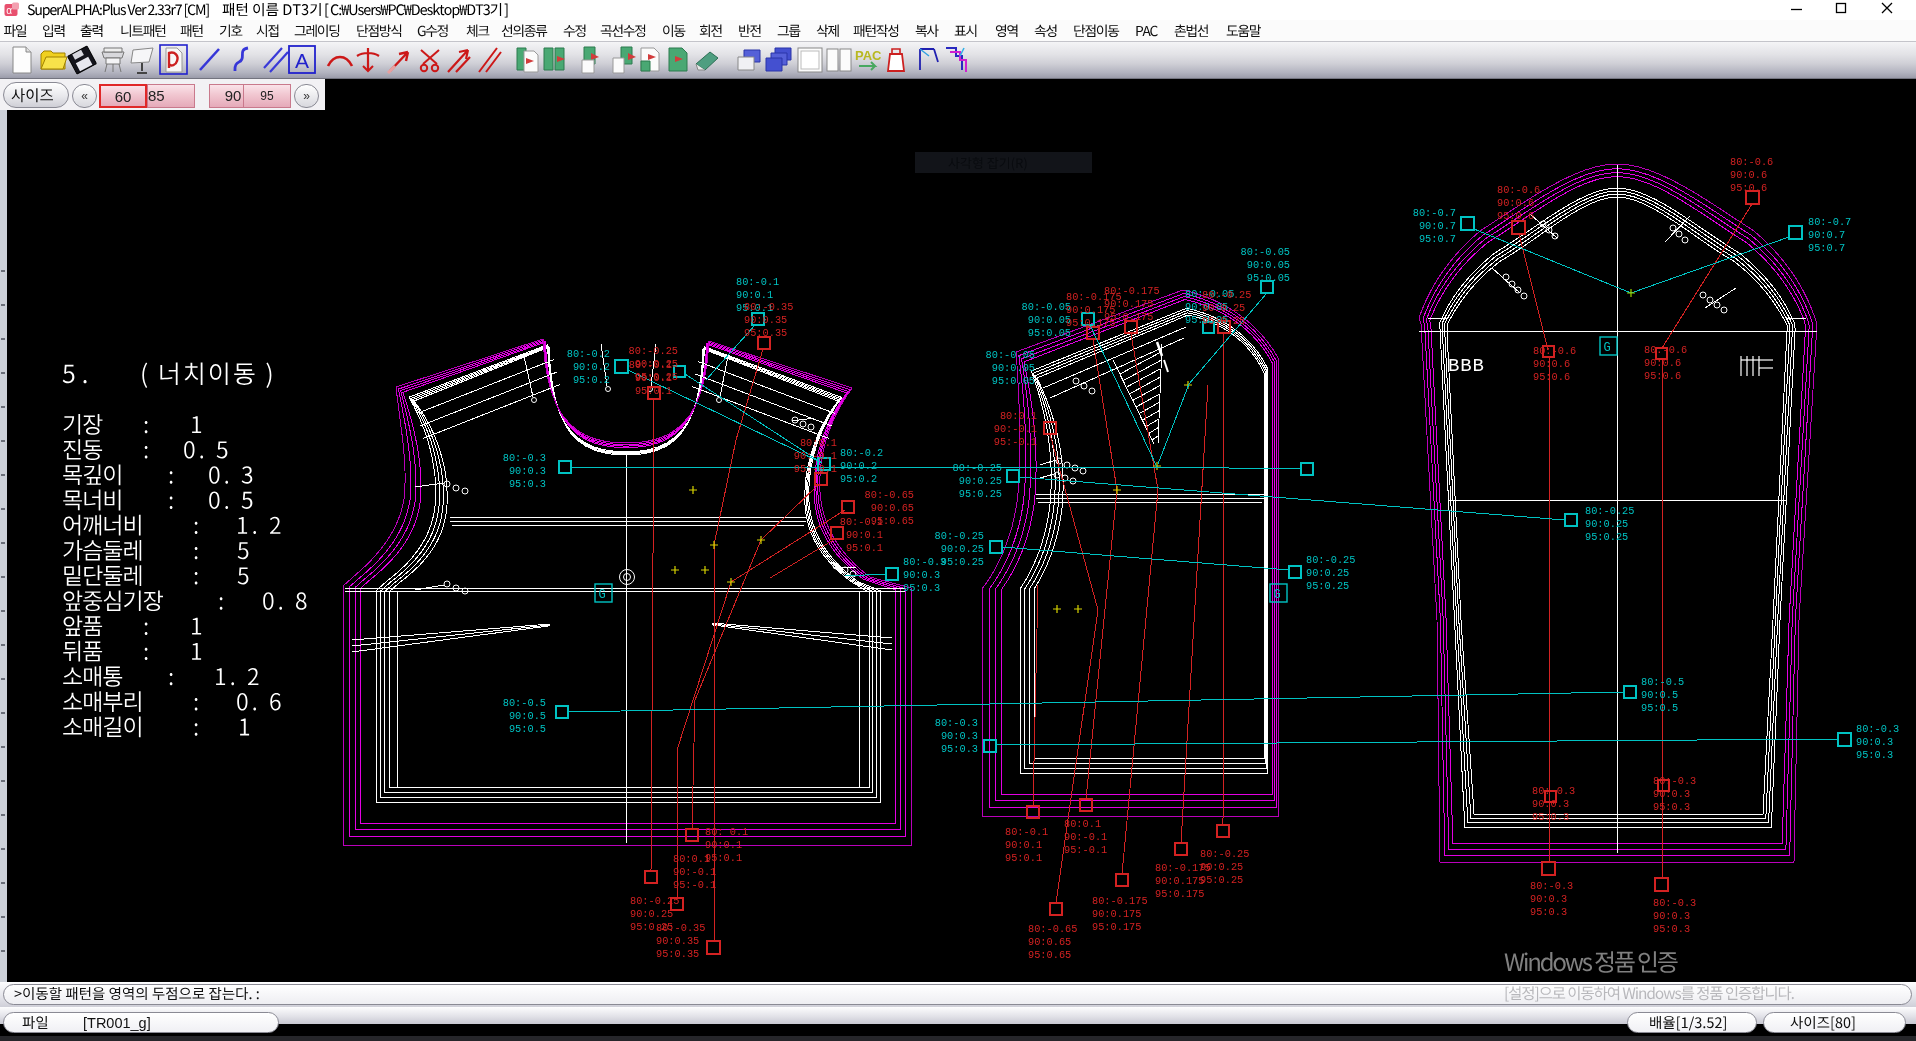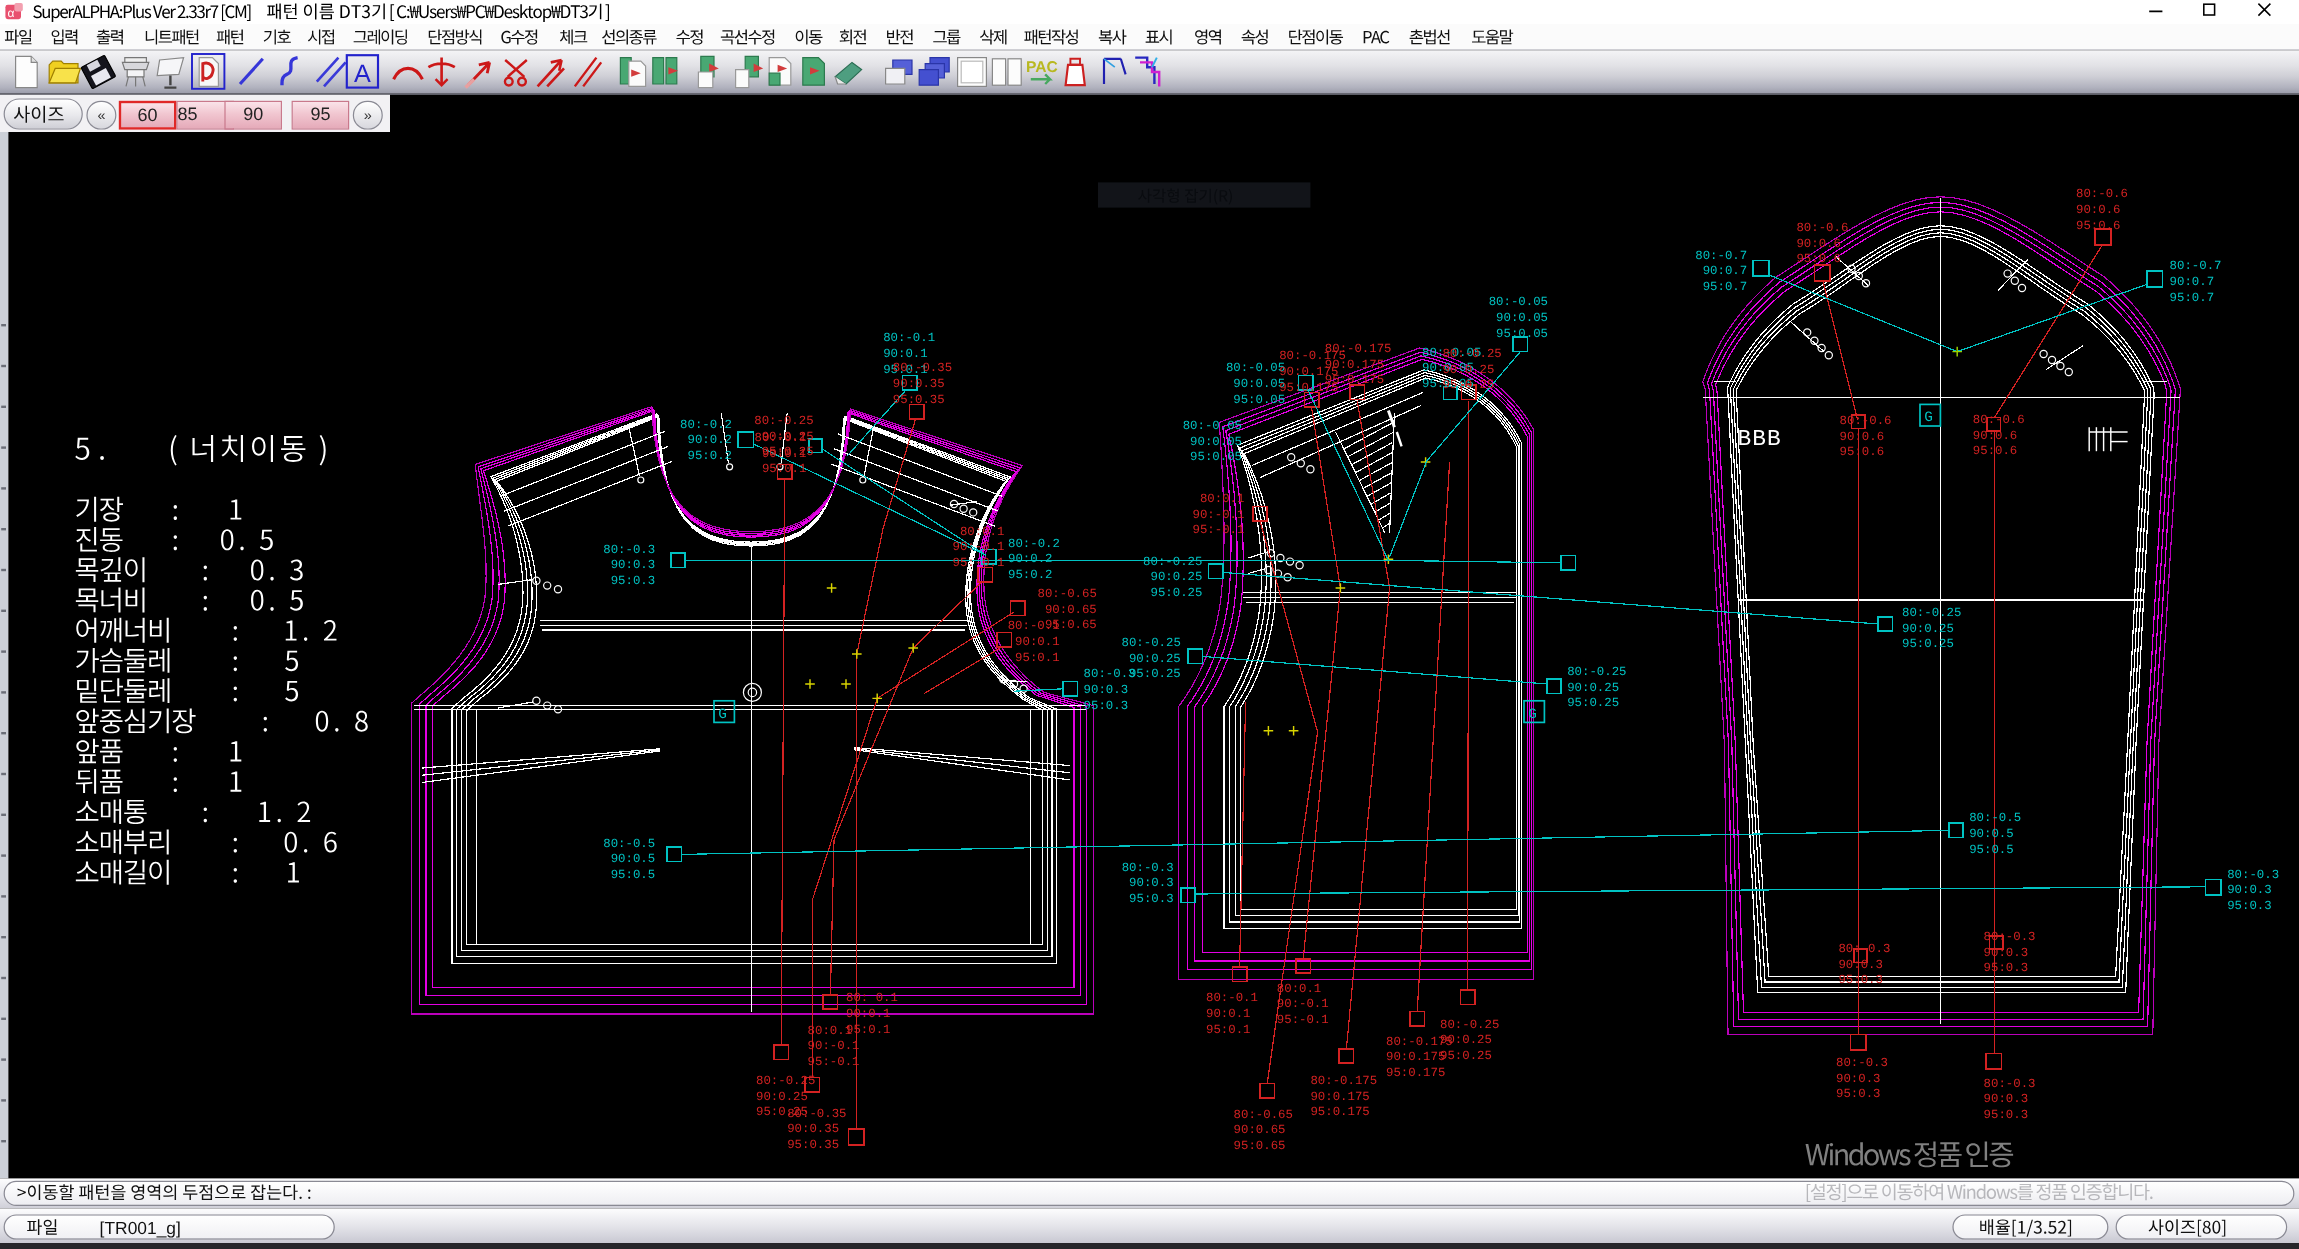--- a/index.html
+++ b/index.html
@@ -188,22 +188,22 @@
     </svg>
 </div>
 <div style="position:absolute;left:0;top:79px;width:325px;height:31px;background:#f2f1f4">
     <div style="position:absolute;left:3px;top:3px;width:66px;height:26px;background:linear-gradient(#ffffff,#e8e8ec 55%,#cfcfd6);border:1px solid #8a8a94;border-radius:13px;box-sizing:border-box"></div>
     <svg width="325" height="31" style="position:absolute;left:0;top:0" xmlns="http://www.w3.org/2000/svg">
       <path d="M15.2 10.4L15.2 12.9C15.2 15.5 13.6 18.2 11.6 19.2L12.4 20.2C13.9 19.4 15.2 17.6 15.9 15.6C16.5 17.5 17.7 19.1 19.2 19.9L20.0 18.9C18.1 17.9 16.5 15.4 16.5 12.9L16.5 10.4ZM21.3 9.2L21.3 23.2L22.5 23.2L22.5 16.0L24.8 16.0L24.8 14.9L22.5 14.9L22.5 9.2ZM36.2 9.2L36.2 23.2L37.5 23.2L37.5 9.2ZM30.1 10.3C28.0 10.3 26.5 12.2 26.5 15.1C26.5 18.1 28.0 20.0 30.1 20.0C32.2 20.0 33.7 18.1 33.7 15.1C33.7 12.2 32.2 10.3 30.1 10.3ZM30.1 11.4C31.5 11.4 32.4 12.9 32.4 15.1C32.4 17.4 31.5 18.9 30.1 18.9C28.7 18.9 27.8 17.4 27.8 15.1C27.8 12.9 28.7 11.4 30.1 11.4ZM40.3 20.3L40.3 21.3L53.0 21.3L53.0 20.3ZM41.3 10.6L41.3 11.6L46.0 11.6L46.0 12.2C46.0 14.5 43.3 16.4 40.9 16.8L41.4 17.9C43.6 17.4 45.8 16.0 46.6 14.1C47.5 16.0 49.8 17.4 51.9 17.8L52.4 16.8C50.0 16.4 47.3 14.5 47.3 12.2L47.3 11.6L51.9 11.6L51.9 10.6Z" fill="#111"></path>
     </svg>
     <div style="position:absolute;left:72px;top:5px;width:25px;height:24px;background:linear-gradient(#ffffff,#d8d8de);border:1px solid #8a8a94;border-radius:12px;box-sizing:border-box;text-align:center;font-size:12px;line-height:22px;color:#333">«</div>
     <div style="position:absolute;left:99px;top:5px;width:48px;height:24px;background:linear-gradient(#fae3e9,#f1c6d0 45%,#e5aab9);border:2px solid #e02828;box-sizing:border-box;text-align:center;font-size:15px;line-height:22px;color:#222;font-family:Liberation Sans">60</div>
     <div style="position:absolute;left:147px;top:5px;width:48px;height:24px;background:linear-gradient(#fae3e9,#f1c6d0 45%,#e5aab9);border:1px solid #c9798c;box-sizing:border-box;text-align:left;font-size:15px;line-height:22px;color:#222;font-family:Liberation Sans">85</div>
-    <div style="position:absolute;left:187px;top:5px;width:48px;height:24px;background:linear-gradient(#fae3e9,#f1c6d0 45%,#e5aab9);border:1px solid #c9798c;box-sizing:border-box;text-align:center;font-size:15px;line-height:22px;color:#222;font-family:Liberation Sans">90</div>
-    <div style="position:absolute;left:243px;top:5px;width:48px;height:24px;background:linear-gradient(#fae3e9,#f1c6d0 45%,#e5aab9);border:1px solid #c9798c;box-sizing:border-box;text-align:center;font-size:15px;line-height:22px;color:#222;font-family:Liberation Sans">95</div>
+    <div style="position:absolute;left:209px;top:5px;width:48px;height:24px;background:linear-gradient(#fae3e9,#f1c6d0 45%,#e5aab9);border:1px solid #c9798c;box-sizing:border-box;text-align:center;font-size:15px;line-height:22px;color:#222;font-family:Liberation Sans">90</div>
+    <div style="position:absolute;left:243px;top:5px;width:48px;height:24px;background:linear-gradient(#fae3e9,#f1c6d0 45%,#e5aab9);border:1px solid #c9798c;box-sizing:border-box;text-align:center;font-size:12px;line-height:22px;color:#222;font-family:Liberation Sans">95</div>
     <div style="position:absolute;left:294px;top:5px;width:25px;height:24px;background:linear-gradient(#ffffff,#d8d8de);border:1px solid #8a8a94;border-radius:12px;box-sizing:border-box;text-align:center;font-size:12px;line-height:22px;color:#333">»</div>
   </div>
 <div style="position:absolute;left:0;top:110px;width:1916px;height:872px;background:#000"></div>
 <div style="position:absolute;left:0;top:110px;width:7px;height:872px;background:#ccd0d8">
     <div style="position:absolute;left:1px;top:160px;width:4px;height:2px;background:#6a6e78"></div>
     <div style="position:absolute;left:1px;top:194px;width:4px;height:2px;background:#6a6e78"></div>
     <div style="position:absolute;left:1px;top:228px;width:4px;height:2px;background:#6a6e78"></div>
     <div style="position:absolute;left:1px;top:262px;width:4px;height:2px;background:#6a6e78"></div>
     <div style="position:absolute;left:1px;top:296px;width:4px;height:2px;background:#6a6e78"></div>
     <div style="position:absolute;left:1px;top:330px;width:4px;height:2px;background:#6a6e78"></div>
@@ -638,21 +638,21 @@
     <path d="M240.1 735.4L249.1 735.4L249.1 733.8L245.7 733.8L245.7 718.6L244.2 718.6C243.4 719.1 242.3 719.5 240.8 719.7L240.8 720.9L243.8 720.9L243.8 733.8L240.1 733.8Z" fill="#ffffff"></path>
     <path d="M1508.3 971.0L1511.0 971.0L1513.6 960.4C1513.9 959.0 1514.2 957.7 1514.5 956.4L1514.6 956.4C1514.9 957.7 1515.1 959.0 1515.4 960.4L1518.1 971.0L1520.8 971.0L1524.4 953.4L1522.3 953.4L1520.4 963.0C1520.1 964.9 1519.8 966.8 1519.5 968.7L1519.3 968.7C1518.9 966.8 1518.5 964.9 1518.1 963.0L1515.6 953.4L1513.6 953.4L1511.2 963.0C1510.7 964.9 1510.3 966.8 1509.9 968.7L1509.8 968.7C1509.4 966.8 1509.1 964.9 1508.8 963.0L1506.9 953.4L1504.6 953.4ZM1525.1 971.0L1527.3 971.0L1527.3 958.0L1525.1 958.0ZM1526.2 955.3C1527.0 955.3 1527.6 954.7 1527.6 953.8C1527.6 953.0 1527.0 952.4 1526.2 952.4C1525.3 952.4 1524.7 953.0 1524.7 953.8C1524.7 954.7 1525.3 955.3 1526.2 955.3ZM1529.5 971.0L1531.7 971.0L1531.7 961.5C1533.0 960.2 1533.9 959.6 1535.2 959.6C1537.0 959.6 1537.7 960.6 1537.7 963.0L1537.7 971.0L1539.9 971.0L1539.9 962.7C1539.9 959.4 1538.6 957.6 1535.9 957.6C1534.1 957.6 1532.8 958.6 1531.5 959.9L1531.5 959.9L1531.3 958.0L1529.5 958.0ZM1546.4 971.3C1547.9 971.3 1549.3 970.5 1550.3 969.5L1550.4 969.5L1550.6 971.0L1552.4 971.0L1552.4 951.9L1550.2 951.9L1550.2 956.9L1550.3 959.1C1549.1 958.2 1548.2 957.6 1546.6 957.6C1543.6 957.6 1541.0 960.3 1541.0 964.5C1541.0 968.8 1543.1 971.3 1546.4 971.3ZM1546.8 969.5C1544.6 969.5 1543.2 967.6 1543.2 964.5C1543.2 961.5 1544.9 959.5 1547.0 959.5C1548.1 959.5 1549.1 959.9 1550.2 960.8L1550.2 967.7C1549.1 968.9 1548.0 969.5 1546.8 969.5ZM1559.7 971.3C1562.9 971.3 1565.7 968.8 1565.7 964.5C1565.7 960.2 1562.9 957.6 1559.7 957.6C1556.5 957.6 1553.6 960.2 1553.6 964.5C1553.6 968.8 1556.5 971.3 1559.7 971.3ZM1559.7 969.5C1557.4 969.5 1555.9 967.5 1555.9 964.5C1555.9 961.5 1557.4 959.5 1559.7 959.5C1561.9 959.5 1563.5 961.5 1563.5 964.5C1563.5 967.5 1561.9 969.5 1559.7 969.5ZM1569.0 971.0L1571.6 971.0L1573.4 964.0C1573.7 962.8 1574.0 961.5 1574.3 960.2L1574.4 960.2C1574.7 961.5 1575.0 962.7 1575.3 964.0L1577.2 971.0L1579.8 971.0L1583.4 958.0L1581.2 958.0L1579.4 965.5C1579.1 966.8 1578.8 967.9 1578.6 969.1L1578.4 969.1C1578.1 967.9 1577.8 966.8 1577.5 965.5L1575.5 958.0L1573.4 958.0L1571.3 965.5C1571.0 966.8 1570.7 967.9 1570.4 969.1L1570.3 969.1C1570.1 967.9 1569.8 966.8 1569.6 965.5L1567.6 958.0L1565.4 958.0ZM1587.4 971.3C1590.5 971.3 1592.1 969.6 1592.1 967.4C1592.1 965.0 1590.1 964.2 1588.2 963.5C1586.7 962.9 1585.4 962.5 1585.4 961.2C1585.4 960.2 1586.1 959.3 1587.8 959.3C1588.9 959.3 1589.8 959.8 1590.7 960.5L1591.8 959.1C1590.8 958.3 1589.4 957.6 1587.8 957.6C1584.9 957.6 1583.3 959.3 1583.3 961.3C1583.3 963.6 1585.2 964.4 1587.1 965.1C1588.5 965.6 1590.0 966.2 1590.0 967.6C1590.0 968.7 1589.2 969.6 1587.5 969.6C1585.9 969.6 1584.8 969.0 1583.6 968.0L1582.6 969.5C1583.8 970.5 1585.6 971.3 1587.4 971.3ZM1605.9 964.8C1601.4 964.8 1598.7 966.2 1598.7 968.8C1598.7 971.4 1601.4 972.8 1605.9 972.8C1610.4 972.8 1613.1 971.4 1613.1 968.8C1613.1 966.2 1610.4 964.8 1605.9 964.8ZM1605.9 966.3C1609.2 966.3 1611.2 967.2 1611.2 968.8C1611.2 970.4 1609.2 971.3 1605.9 971.3C1602.6 971.3 1600.6 970.4 1600.6 968.8C1600.6 967.2 1602.6 966.3 1605.9 966.3ZM1611.1 951.2L1611.1 956.8L1606.8 956.8L1606.8 958.4L1611.1 958.4L1611.1 964.1L1613.0 964.1L1613.0 951.2ZM1595.9 952.7L1595.9 954.4L1600.7 954.4L1600.7 955.1C1600.7 958.2 1598.5 961.1 1595.3 962.3L1596.3 963.9C1598.9 962.9 1600.8 960.9 1601.8 958.4C1602.7 960.6 1604.6 962.4 1607.0 963.3L1608.0 961.7C1604.8 960.6 1602.7 957.9 1602.7 955.1L1602.7 954.4L1607.5 954.4L1607.5 952.7ZM1630.3 967.4L1630.3 971.0L1619.4 971.0L1619.4 967.4ZM1617.5 965.8L1617.5 972.6L1632.3 972.6L1632.3 965.8L1625.8 965.8L1625.8 963.2L1634.7 963.2L1634.7 961.6L1615.1 961.6L1615.1 963.2L1623.9 963.2L1623.9 965.8ZM1617.0 958.0L1617.0 959.6L1632.7 959.6L1632.7 958.0L1629.5 958.0L1629.5 953.5L1632.8 953.5L1632.8 951.8L1616.9 951.8L1616.9 953.5L1620.2 953.5L1620.2 958.0ZM1622.2 953.5L1627.6 953.5L1627.6 958.0L1622.2 958.0ZM1653.9 951.2L1653.9 967.0L1655.9 967.0L1655.9 951.2ZM1644.3 952.7C1641.1 952.7 1638.6 954.9 1638.6 958.0C1638.6 961.2 1641.1 963.4 1644.3 963.4C1647.5 963.4 1649.9 961.2 1649.9 958.0C1649.9 954.9 1647.5 952.7 1644.3 952.7ZM1644.3 954.4C1646.4 954.4 1648.0 955.9 1648.0 958.0C1648.0 960.2 1646.4 961.6 1644.3 961.6C1642.2 961.6 1640.6 960.2 1640.6 958.0C1640.6 955.9 1642.2 954.4 1644.3 954.4ZM1642.0 965.4L1642.0 972.4L1656.6 972.4L1656.6 970.8L1644.0 970.8L1644.0 965.4ZM1658.0 961.5L1658.0 963.1L1677.6 963.1L1677.6 961.5ZM1667.8 965.0C1663.2 965.0 1660.4 966.4 1660.4 968.9C1660.4 971.4 1663.2 972.8 1667.8 972.8C1672.4 972.8 1675.2 971.4 1675.2 968.9C1675.2 966.4 1672.4 965.0 1667.8 965.0ZM1667.8 966.6C1671.2 966.6 1673.2 967.4 1673.2 968.9C1673.2 970.4 1671.2 971.2 1667.8 971.2C1664.4 971.2 1662.4 970.4 1662.4 968.9C1662.4 967.4 1664.4 966.6 1667.8 966.6ZM1659.8 952.3L1659.8 953.9L1666.5 953.9C1666.4 956.3 1662.9 958.2 1659.1 958.6L1659.8 960.2C1663.4 959.7 1666.6 958.1 1667.8 955.8C1669.0 958.1 1672.2 959.7 1675.8 960.2L1676.5 958.6C1672.7 958.2 1669.2 956.3 1669.1 953.9L1675.8 953.9L1675.8 952.3Z" fill="#808080"></path>
   </svg>
 <div style="position:absolute;left:0;top:982px;width:1916px;height:25px;background:linear-gradient(#fdfdfe,#e4e4ea 60%,#cfcfd8)">
     <div style="position:absolute;left:3px;top:2px;width:1909px;height:21px;background:linear-gradient(#ffffff,#eeeef2);border:1px solid #8a8a94;border-radius:11px;box-sizing:border-box"></div>
     <svg width="1916" height="25" style="position:absolute;left:0;top:0" xmlns="http://www.w3.org/2000/svg">
       <path d="M14.6 14.9L21.5 12.1L21.5 11.1L14.6 8.4L14.6 9.5L18.0 10.8L20.1 11.6L20.1 11.6L18.0 12.5L14.6 13.7ZM32.3 5.0L32.3 18.1L33.5 18.1L33.5 5.0ZM26.6 6.0C24.6 6.0 23.3 7.8 23.3 10.6C23.3 13.4 24.6 15.2 26.6 15.2C28.5 15.2 29.9 13.4 29.9 10.6C29.9 7.8 28.5 6.0 26.6 6.0ZM26.6 7.1C27.9 7.1 28.7 8.5 28.7 10.6C28.7 12.7 27.9 14.1 26.6 14.1C25.3 14.1 24.4 12.7 24.4 10.6C24.4 8.5 25.3 7.1 26.6 7.1ZM42.0 13.4C39.2 13.4 37.5 14.2 37.5 15.8C37.5 17.3 39.2 18.1 42.0 18.1C44.8 18.1 46.5 17.3 46.5 15.8C46.5 14.2 44.8 13.4 42.0 13.4ZM42.0 14.3C44.1 14.3 45.3 14.9 45.3 15.8C45.3 16.7 44.1 17.2 42.0 17.2C40.0 17.2 38.8 16.7 38.8 15.8C38.8 14.9 40.0 14.3 42.0 14.3ZM37.6 5.6L37.6 10.0L41.4 10.0L41.4 11.5L36.1 11.5L36.1 12.4L48.0 12.4L48.0 11.5L42.6 11.5L42.6 10.0L46.6 10.0L46.6 9.0L38.8 9.0L38.8 6.6L46.5 6.6L46.5 5.6ZM53.4 7.7C51.5 7.7 50.2 8.5 50.2 9.9C50.2 11.2 51.5 12.0 53.4 12.0C55.3 12.0 56.5 11.2 56.5 9.9C56.5 8.5 55.3 7.7 53.4 7.7ZM53.4 8.6C54.6 8.6 55.3 9.1 55.3 9.9C55.3 10.6 54.6 11.1 53.4 11.1C52.1 11.1 51.4 10.6 51.4 9.9C51.4 9.1 52.1 8.6 53.4 8.6ZM58.4 5.0L58.4 12.2L59.6 12.2L59.6 9.1L61.6 9.1L61.6 8.1L59.6 8.1L59.6 5.0ZM51.3 17.1L51.3 18.0L60.1 18.0L60.1 17.1L52.5 17.1L52.5 15.8L59.6 15.8L59.6 12.9L51.3 12.9L51.3 13.8L58.4 13.8L58.4 14.9L51.3 14.9ZM52.8 4.9L52.8 6.2L49.5 6.2L49.5 7.1L57.2 7.1L57.2 6.2L54.0 6.2L54.0 4.9ZM73.2 5.3L73.2 17.4L74.3 17.4L74.3 11.3L76.0 11.3L76.0 18.1L77.2 18.1L77.2 5.0L76.0 5.0L76.0 10.3L74.3 10.3L74.3 5.3ZM66.0 14.9C67.8 14.9 70.5 14.8 72.6 14.4L72.5 13.6C72.1 13.6 71.6 13.7 71.1 13.7L71.1 7.6L72.2 7.6L72.2 6.7L66.2 6.7L66.2 7.6L67.3 7.6L67.3 13.9L65.9 13.9ZM68.4 7.6L70.0 7.6L70.0 13.8L68.4 13.9ZM89.0 5.0L89.0 8.7L86.4 8.7L86.4 9.7L89.0 9.7L89.0 14.8L90.2 14.8L90.2 5.0ZM81.8 13.9L81.8 17.8L90.5 17.8L90.5 16.9L83.0 16.9L83.0 13.9ZM80.0 6.0L80.0 12.7L81.0 12.7C83.5 12.7 85.0 12.6 86.7 12.3L86.6 11.3C85.0 11.6 83.6 11.7 81.2 11.7L81.2 9.8L85.5 9.8L85.5 8.8L81.2 8.8L81.2 7.0L85.9 7.0L85.9 6.0ZM98.6 5.2C95.7 5.2 94.0 6.0 94.0 7.5C94.0 9.0 95.7 9.8 98.6 9.8C101.5 9.8 103.2 9.0 103.2 7.5C103.2 6.0 101.5 5.2 98.6 5.2ZM98.6 6.1C100.8 6.1 102.0 6.6 102.0 7.5C102.0 8.4 100.8 8.9 98.6 8.9C96.5 8.9 95.3 8.4 95.3 7.5C95.3 6.6 96.5 6.1 98.6 6.1ZM92.7 10.7L92.7 11.6L104.6 11.6L104.6 10.7ZM94.2 17.0L94.2 18.0L103.4 18.0L103.4 17.0L95.4 17.0L95.4 15.7L103.0 15.7L103.0 12.8L94.2 12.8L94.2 13.7L101.9 13.7L101.9 14.8L94.2 14.8ZM112.9 6.8C114.2 6.8 115.1 7.7 115.1 8.9C115.1 10.1 114.2 11.0 112.9 11.0C111.6 11.0 110.7 10.1 110.7 8.9C110.7 7.7 111.6 6.8 112.9 6.8ZM115.8 13.1C113.1 13.1 111.4 14.0 111.4 15.6C111.4 17.2 113.1 18.1 115.8 18.1C118.5 18.1 120.1 17.2 120.1 15.6C120.1 14.0 118.5 13.1 115.8 13.1ZM115.8 14.0C117.8 14.0 119.0 14.6 119.0 15.6C119.0 16.6 117.8 17.1 115.8 17.1C113.8 17.1 112.6 16.6 112.6 15.6C112.6 14.6 113.8 14.0 115.8 14.0ZM116.1 7.9L118.9 7.9L118.9 9.9L116.1 9.9C116.2 9.6 116.3 9.3 116.3 8.9C116.3 8.5 116.2 8.2 116.1 7.9ZM118.9 5.0L118.9 6.9L115.5 6.9C114.9 6.2 114.0 5.8 112.9 5.8C110.9 5.8 109.5 7.1 109.5 8.9C109.5 10.7 110.9 12.0 112.9 12.0C114.0 12.0 114.9 11.6 115.5 10.9L118.9 10.9L118.9 12.8L120.1 12.8L120.1 5.0ZM124.7 13.5L124.7 14.4L132.2 14.4L132.2 18.1L133.4 18.1L133.4 13.5ZM126.2 6.8C127.5 6.8 128.4 7.7 128.4 8.9C128.4 10.2 127.5 11.0 126.2 11.0C124.9 11.0 124.0 10.2 124.0 8.9C124.0 7.7 124.9 6.8 126.2 6.8ZM132.2 7.9L132.2 9.9L129.4 9.9C129.5 9.6 129.6 9.2 129.6 8.9C129.6 8.5 129.6 8.2 129.4 7.9ZM126.2 5.7C124.3 5.7 122.9 7.1 122.9 8.9C122.9 10.8 124.3 12.1 126.2 12.1C127.4 12.1 128.3 11.6 128.9 10.9L132.2 10.9L132.2 12.7L133.4 12.7L133.4 5.0L132.2 5.0L132.2 6.9L128.9 6.9C128.3 6.2 127.4 5.7 126.2 5.7ZM140.2 6.0C138.2 6.0 136.7 7.2 136.7 9.1C136.7 10.9 138.2 12.1 140.2 12.1C142.3 12.1 143.7 10.9 143.7 9.1C143.7 7.2 142.3 6.0 140.2 6.0ZM140.2 7.0C141.6 7.0 142.6 7.8 142.6 9.1C142.6 10.3 141.6 11.1 140.2 11.1C138.9 11.1 137.9 10.3 137.9 9.1C137.9 7.8 138.9 7.0 140.2 7.0ZM145.5 5.0L145.5 18.1L146.7 18.1L146.7 5.0ZM136.2 15.3C138.6 15.3 141.8 15.3 144.7 14.7L144.6 13.8C141.8 14.2 138.5 14.3 136.1 14.3ZM154.2 5.8L154.2 10.9L163.0 10.9L163.0 9.9L155.4 9.9L155.4 6.8L162.8 6.8L162.8 5.8ZM152.6 12.6L152.6 13.6L157.9 13.6L157.9 18.1L159.1 18.1L159.1 13.6L164.5 13.6L164.5 12.6ZM168.2 13.3L168.2 18.0L176.7 18.0L176.7 13.3ZM175.5 14.3L175.5 17.0L169.4 17.0L169.4 14.3ZM175.5 5.0L175.5 8.3L172.9 8.3L172.9 9.3L175.5 9.3L175.5 12.7L176.7 12.7L176.7 5.0ZM166.3 5.8L166.3 6.8L169.3 6.8L169.3 7.3C169.3 9.2 167.9 10.9 166.0 11.6L166.6 12.6C168.1 12.0 169.3 10.8 169.9 9.3C170.4 10.6 171.6 11.7 173.0 12.3L173.6 11.3C171.7 10.6 170.5 9.0 170.5 7.3L170.5 6.8L173.3 6.8L173.3 5.8ZM185.2 5.8C182.5 5.8 180.4 7.3 180.4 9.5C180.4 11.6 182.5 13.1 185.2 13.1C187.9 13.1 189.9 11.6 189.9 9.5C189.9 7.3 187.9 5.8 185.2 5.8ZM185.2 6.8C187.2 6.8 188.8 7.9 188.8 9.5C188.8 11.0 187.2 12.1 185.2 12.1C183.1 12.1 181.6 11.0 181.6 9.5C181.6 7.9 183.1 6.8 185.2 6.8ZM179.3 15.4L179.3 16.4L191.1 16.4L191.1 15.4ZM194.1 12.1L194.1 13.1L197.9 13.1L197.9 15.5L192.6 15.5L192.6 16.5L204.5 16.5L204.5 15.5L199.1 15.5L199.1 13.1L203.3 13.1L203.3 12.1L195.3 12.1L195.3 10.0L203.0 10.0L203.0 6.0L194.0 6.0L194.0 7.0L201.8 7.0L201.8 9.0L194.1 9.0ZM211.1 12.8L211.1 18.0L219.4 18.0L219.4 12.8L218.2 12.8L218.2 14.4L212.3 14.4L212.3 12.8ZM212.3 15.4L218.2 15.4L218.2 17.0L212.3 17.0ZM209.5 5.9L209.5 6.9L212.4 6.9L212.4 7.3C212.4 9.1 211.1 10.7 209.1 11.4L209.7 12.3C211.3 11.8 212.5 10.7 213.0 9.2C213.6 10.5 214.7 11.6 216.2 12.1L216.8 11.1C214.9 10.5 213.6 9.0 213.6 7.3L213.6 6.9L216.5 6.9L216.5 5.9ZM218.2 5.0L218.2 12.2L219.4 12.2L219.4 9.0L221.3 9.0L221.3 8.0L219.4 8.0L219.4 5.0ZM222.5 11.7L222.5 12.7L234.4 12.7L234.4 11.7ZM224.1 5.5L224.1 9.9L233.0 9.9L233.0 9.0L225.3 9.0L225.3 5.5ZM224.0 14.0L224.0 17.8L233.1 17.8L233.1 16.8L225.2 16.8L225.2 14.0ZM244.7 5.0L244.7 18.1L245.9 18.1L245.9 11.2L248.1 11.2L248.1 10.2L245.9 10.2L245.9 5.0ZM236.4 6.3L236.4 14.9L237.5 14.9C239.9 14.9 241.6 14.8 243.7 14.4L243.5 13.4C241.6 13.8 239.9 13.9 237.6 13.9L237.6 7.3L242.5 7.3L242.5 6.3ZM250.5 17.2C251.0 17.2 251.5 16.8 251.5 16.2C251.5 15.6 251.0 15.2 250.5 15.2C250.0 15.2 249.5 15.6 249.5 16.2C249.5 16.8 250.0 17.2 250.5 17.2ZM257.8 11.3C258.3 11.3 258.7 10.9 258.7 10.3C258.7 9.7 258.3 9.3 257.8 9.3C257.2 9.3 256.8 9.7 256.8 10.3C256.8 10.9 257.2 11.3 257.8 11.3ZM257.8 17.2C258.3 17.2 258.7 16.8 258.7 16.2C258.7 15.6 258.3 15.2 257.8 15.2C257.2 15.2 256.8 15.6 256.8 16.2C256.8 16.8 257.2 17.2 257.8 17.2Z" fill="#111"></path>
       <path d="M1505.6 19.6L1508.7 19.6L1508.7 18.8L1506.7 18.8L1506.7 5.5L1508.7 5.5L1508.7 4.7L1505.6 4.7ZM1519.2 4.2L1519.2 6.7L1516.1 6.7L1516.1 7.8L1519.2 7.8L1519.2 11.4L1520.4 11.4L1520.4 4.2ZM1511.5 17.0L1511.5 18.0L1521.0 18.0L1521.0 17.0L1512.7 17.0L1512.7 15.5L1520.4 15.5L1520.4 12.1L1511.4 12.1L1511.4 13.2L1519.2 13.2L1519.2 14.5L1511.5 14.5ZM1512.4 4.6L1512.4 5.9C1512.4 8.0 1511.0 9.7 1508.9 10.4L1509.6 11.5C1511.2 10.9 1512.5 9.7 1513.1 8.1C1513.7 9.5 1514.9 10.6 1516.4 11.1L1517.1 10.1C1515.1 9.5 1513.7 7.8 1513.7 5.9L1513.7 4.6ZM1529.0 13.0C1526.1 13.0 1524.3 13.9 1524.3 15.6C1524.3 17.2 1526.1 18.2 1529.0 18.2C1531.9 18.2 1533.7 17.2 1533.7 15.6C1533.7 13.9 1531.9 13.0 1529.0 13.0ZM1529.0 14.0C1531.1 14.0 1532.4 14.6 1532.4 15.6C1532.4 16.6 1531.1 17.2 1529.0 17.2C1526.9 17.2 1525.6 16.6 1525.6 15.6C1525.6 14.6 1526.9 14.0 1529.0 14.0ZM1532.3 4.2L1532.3 7.8L1529.6 7.8L1529.6 8.9L1532.3 8.9L1532.3 12.5L1533.6 12.5L1533.6 4.2ZM1522.5 5.2L1522.5 6.3L1525.6 6.3L1525.6 6.7C1525.6 8.7 1524.2 10.6 1522.1 11.4L1522.8 12.4C1524.4 11.8 1525.7 10.5 1526.3 8.9C1526.9 10.3 1528.1 11.5 1529.7 12.0L1530.3 11.0C1528.3 10.3 1526.9 8.5 1526.9 6.7L1526.9 6.3L1530.0 6.3L1530.0 5.2ZM1535.0 19.6L1538.1 19.6L1538.1 4.7L1535.0 4.7L1535.0 5.5L1537.0 5.5L1537.0 18.8L1535.0 18.8ZM1545.7 5.1C1542.8 5.1 1540.6 6.6 1540.6 8.9C1540.6 11.3 1542.8 12.8 1545.7 12.8C1548.6 12.8 1550.8 11.3 1550.8 8.9C1550.8 6.6 1548.6 5.1 1545.7 5.1ZM1545.7 6.1C1547.9 6.1 1549.6 7.3 1549.6 8.9C1549.6 10.6 1547.9 11.8 1545.7 11.8C1543.5 11.8 1541.8 10.6 1541.8 8.9C1541.8 7.3 1543.5 6.1 1545.7 6.1ZM1539.4 15.3L1539.4 16.3L1552.1 16.3L1552.1 15.3ZM1554.1 11.7L1554.1 12.8L1558.2 12.8L1558.2 15.4L1552.5 15.4L1552.5 16.5L1565.2 16.5L1565.2 15.4L1559.5 15.4L1559.5 12.8L1564.0 12.8L1564.0 11.7L1555.4 11.7L1555.4 9.5L1563.7 9.5L1563.7 5.2L1554.1 5.2L1554.1 6.3L1562.4 6.3L1562.4 8.4L1554.1 8.4ZM1578.2 4.2L1578.2 18.2L1579.5 18.2L1579.5 4.2ZM1572.1 5.3C1570.1 5.3 1568.6 7.2 1568.6 10.1C1568.6 13.1 1570.1 15.0 1572.1 15.0C1574.2 15.0 1575.7 13.1 1575.7 10.1C1575.7 7.2 1574.2 5.3 1572.1 5.3ZM1572.1 6.4C1573.5 6.4 1574.5 7.9 1574.5 10.1C1574.5 12.4 1573.5 13.9 1572.1 13.9C1570.8 13.9 1569.8 12.4 1569.8 10.1C1569.8 7.9 1570.8 6.4 1572.1 6.4ZM1587.5 13.1C1584.6 13.1 1582.7 14.1 1582.7 15.7C1582.7 17.3 1584.6 18.2 1587.5 18.2C1590.5 18.2 1592.3 17.3 1592.3 15.7C1592.3 14.1 1590.5 13.1 1587.5 13.1ZM1587.5 14.1C1589.7 14.1 1591.1 14.7 1591.1 15.7C1591.1 16.6 1589.7 17.2 1587.5 17.2C1585.3 17.2 1584.0 16.6 1584.0 15.7C1584.0 14.7 1585.3 14.1 1587.5 14.1ZM1582.8 4.8L1582.8 9.5L1586.9 9.5L1586.9 11.1L1581.2 11.1L1581.2 12.1L1593.9 12.1L1593.9 11.1L1588.2 11.1L1588.2 9.5L1592.4 9.5L1592.4 8.4L1584.1 8.4L1584.1 5.9L1592.3 5.9L1592.3 4.8ZM1598.5 8.6C1596.5 8.6 1595.1 10.0 1595.1 11.9C1595.1 13.8 1596.5 15.1 1598.5 15.1C1600.5 15.1 1601.9 13.8 1601.9 11.9C1601.9 10.0 1600.5 8.6 1598.5 8.6ZM1598.5 9.7C1599.8 9.7 1600.7 10.6 1600.7 11.9C1600.7 13.1 1599.8 14.0 1598.5 14.0C1597.2 14.0 1596.3 13.1 1596.3 11.9C1596.3 10.6 1597.2 9.7 1598.5 9.7ZM1603.9 4.2L1603.9 18.2L1605.2 18.2L1605.2 11.0L1607.5 11.0L1607.5 9.9L1605.2 9.9L1605.2 4.2ZM1597.8 4.4L1597.8 6.4L1594.3 6.4L1594.3 7.5L1602.6 7.5L1602.6 6.4L1599.1 6.4L1599.1 4.4ZM1611.3 6.4C1612.6 6.4 1613.6 7.9 1613.6 10.1C1613.6 12.4 1612.6 13.9 1611.3 13.9C1609.9 13.9 1609.0 12.4 1609.0 10.1C1609.0 7.9 1609.9 6.4 1611.3 6.4ZM1614.6 8.4L1617.8 8.4L1617.8 11.7L1614.6 11.7C1614.7 11.3 1614.8 10.7 1614.8 10.1C1614.8 9.5 1614.7 8.9 1614.6 8.4ZM1617.8 4.2L1617.8 7.3L1614.2 7.3C1613.6 6.0 1612.6 5.3 1611.3 5.3C1609.2 5.3 1607.8 7.2 1607.8 10.1C1607.8 13.1 1609.2 15.0 1611.3 15.0C1612.6 15.0 1613.7 14.2 1614.3 12.8L1617.8 12.8L1617.8 18.2L1619.1 18.2L1619.1 4.2ZM1625.1 17.0L1626.8 17.0L1628.5 10.1C1628.7 9.2 1628.9 8.4 1629.1 7.6L1629.1 7.6C1629.3 8.4 1629.5 9.2 1629.7 10.1L1631.4 17.0L1633.2 17.0L1635.5 5.6L1634.1 5.6L1632.9 11.8C1632.7 13.0 1632.5 14.3 1632.3 15.5L1632.2 15.5C1631.9 14.3 1631.7 13.0 1631.4 11.8L1629.8 5.6L1628.5 5.6L1626.9 11.8C1626.6 13.0 1626.4 14.3 1626.1 15.5L1626.1 15.5C1625.8 14.3 1625.6 13.0 1625.4 11.8L1624.2 5.6L1622.7 5.6ZM1636.2 17.0L1637.7 17.0L1637.7 8.6L1636.2 8.6ZM1637.0 6.8C1637.5 6.8 1637.9 6.5 1637.9 5.9C1637.9 5.4 1637.5 5.0 1637.0 5.0C1636.4 5.0 1636.0 5.4 1636.0 5.9C1636.0 6.5 1636.4 6.8 1637.0 6.8ZM1639.4 17.0L1640.8 17.0L1640.8 10.9C1641.7 10.0 1642.3 9.6 1643.1 9.6C1644.2 9.6 1644.7 10.3 1644.7 11.9L1644.7 17.0L1646.1 17.0L1646.1 11.7C1646.1 9.5 1645.3 8.4 1643.6 8.4C1642.4 8.4 1641.5 9.0 1640.7 9.8L1640.7 9.8L1640.6 8.6L1639.4 8.6ZM1650.6 17.2C1651.6 17.2 1652.5 16.7 1653.2 16.0L1653.2 16.0L1653.4 17.0L1654.5 17.0L1654.5 4.7L1653.1 4.7L1653.1 7.9L1653.2 9.3C1652.4 8.7 1651.8 8.4 1650.8 8.4C1648.9 8.4 1647.2 10.1 1647.2 12.8C1647.2 15.6 1648.5 17.2 1650.6 17.2ZM1650.9 16.0C1649.5 16.0 1648.6 14.8 1648.6 12.8C1648.6 10.9 1649.7 9.6 1651.0 9.6C1651.7 9.6 1652.4 9.8 1653.1 10.4L1653.1 14.9C1652.4 15.6 1651.7 16.0 1650.9 16.0ZM1659.5 17.2C1661.6 17.2 1663.4 15.6 1663.4 12.8C1663.4 10.0 1661.6 8.4 1659.5 8.4C1657.5 8.4 1655.6 10.0 1655.6 12.8C1655.6 15.6 1657.5 17.2 1659.5 17.2ZM1659.5 16.0C1658.1 16.0 1657.1 14.7 1657.1 12.8C1657.1 10.9 1658.1 9.6 1659.5 9.6C1661.0 9.6 1662.0 10.9 1662.0 12.8C1662.0 14.7 1661.0 16.0 1659.5 16.0ZM1665.9 17.0L1667.5 17.0L1668.7 12.5C1668.9 11.7 1669.1 10.9 1669.3 10.0L1669.4 10.0C1669.6 10.9 1669.7 11.7 1670.0 12.5L1671.2 17.0L1672.9 17.0L1675.2 8.6L1673.8 8.6L1672.6 13.5C1672.4 14.3 1672.2 15.0 1672.1 15.8L1672.0 15.8C1671.8 15.0 1671.6 14.3 1671.4 13.5L1670.1 8.6L1668.7 8.6L1667.4 13.5C1667.2 14.3 1667.0 15.0 1666.8 15.8L1666.7 15.8C1666.6 15.0 1666.4 14.3 1666.2 13.5L1665.0 8.6L1663.6 8.6ZM1678.1 17.2C1680.1 17.2 1681.1 16.1 1681.1 14.7C1681.1 13.1 1679.8 12.6 1678.6 12.1C1677.6 11.8 1676.8 11.5 1676.8 10.7C1676.8 10.0 1677.3 9.5 1678.3 9.5C1679.1 9.5 1679.7 9.8 1680.2 10.2L1680.9 9.3C1680.3 8.8 1679.4 8.4 1678.3 8.4C1676.5 8.4 1675.4 9.4 1675.4 10.8C1675.4 12.2 1676.7 12.8 1677.9 13.2C1678.8 13.5 1679.8 13.9 1679.8 14.8C1679.8 15.5 1679.3 16.1 1678.1 16.1C1677.1 16.1 1676.4 15.7 1675.6 15.1L1675.0 16.0C1675.7 16.7 1676.9 17.2 1678.1 17.2ZM1681.4 10.7L1681.4 11.7L1694.1 11.7L1694.1 10.7ZM1682.9 17.1L1682.9 18.0L1693.0 18.0L1693.0 17.1L1684.2 17.1L1684.2 15.8L1692.5 15.8L1692.5 12.8L1682.9 12.8L1682.9 13.7L1691.2 13.7L1691.2 14.9L1682.9 14.9ZM1683.0 8.7L1683.0 9.7L1692.7 9.7L1692.7 8.7L1684.3 8.7L1684.3 7.5L1692.5 7.5L1692.5 4.6L1683.0 4.6L1683.0 5.5L1691.2 5.5L1691.2 6.6L1683.0 6.6ZM1703.8 13.0C1700.9 13.0 1699.2 13.9 1699.2 15.6C1699.2 17.2 1700.9 18.2 1703.8 18.2C1706.7 18.2 1708.5 17.2 1708.5 15.6C1708.5 13.9 1706.7 13.0 1703.8 13.0ZM1703.8 14.0C1705.9 14.0 1707.2 14.6 1707.2 15.6C1707.2 16.6 1705.9 17.2 1703.8 17.2C1701.7 17.2 1700.4 16.6 1700.4 15.6C1700.4 14.6 1701.7 14.0 1703.8 14.0ZM1707.2 4.2L1707.2 7.8L1704.4 7.8L1704.4 8.9L1707.2 8.9L1707.2 12.5L1708.5 12.5L1708.5 4.2ZM1697.4 5.2L1697.4 6.3L1700.5 6.3L1700.5 6.7C1700.5 8.7 1699.1 10.6 1697.0 11.4L1697.6 12.4C1699.3 11.8 1700.6 10.5 1701.2 8.9C1701.8 10.3 1703.0 11.5 1704.5 12.0L1705.2 11.0C1703.2 10.3 1701.8 8.5 1701.8 6.7L1701.8 6.3L1704.9 6.3L1704.9 5.2ZM1719.9 14.7L1719.9 17.0L1712.9 17.0L1712.9 14.7ZM1711.6 13.6L1711.6 18.0L1721.2 18.0L1721.2 13.6L1717.0 13.6L1717.0 12.0L1722.7 12.0L1722.7 11.0L1710.1 11.0L1710.1 12.0L1715.8 12.0L1715.8 13.6ZM1711.3 8.6L1711.3 9.7L1721.5 9.7L1721.5 8.6L1719.4 8.6L1719.4 5.7L1721.5 5.7L1721.5 4.6L1711.3 4.6L1711.3 5.7L1713.4 5.7L1713.4 8.6ZM1714.7 5.7L1718.1 5.7L1718.1 8.6L1714.7 8.6ZM1735.8 4.2L1735.8 14.4L1737.1 14.4L1737.1 4.2ZM1729.6 5.2C1727.5 5.2 1725.9 6.6 1725.9 8.6C1725.9 10.6 1727.5 12.1 1729.6 12.1C1731.7 12.1 1733.2 10.6 1733.2 8.6C1733.2 6.6 1731.7 5.2 1729.6 5.2ZM1729.6 6.3C1730.9 6.3 1732.0 7.3 1732.0 8.6C1732.0 10.0 1730.9 10.9 1729.6 10.9C1728.2 10.9 1727.2 10.0 1727.2 8.6C1727.2 7.3 1728.2 6.3 1729.6 6.3ZM1728.1 13.4L1728.1 17.9L1737.5 17.9L1737.5 16.8L1729.4 16.8L1729.4 13.4ZM1738.8 10.8L1738.8 11.9L1751.4 11.9L1751.4 10.8ZM1745.1 13.1C1742.1 13.1 1740.3 14.0 1740.3 15.7C1740.3 17.3 1742.1 18.2 1745.1 18.2C1748.1 18.2 1749.9 17.3 1749.9 15.7C1749.9 14.0 1748.1 13.1 1745.1 13.1ZM1745.1 14.1C1747.3 14.1 1748.6 14.7 1748.6 15.7C1748.6 16.6 1747.3 17.2 1745.1 17.2C1742.9 17.2 1741.6 16.6 1741.6 15.7C1741.6 14.7 1742.9 14.1 1745.1 14.1ZM1739.9 4.9L1739.9 5.9L1744.3 5.9C1744.2 7.5 1741.9 8.7 1739.5 9.0L1739.9 10.0C1742.3 9.7 1744.4 8.7 1745.1 7.2C1745.9 8.7 1748.0 9.7 1750.3 10.0L1750.7 9.0C1748.3 8.7 1746.0 7.5 1745.9 5.9L1750.3 5.9L1750.3 4.9ZM1754.0 13.0L1754.0 18.0L1762.8 18.0L1762.8 13.0L1761.5 13.0L1761.5 14.4L1755.3 14.4L1755.3 13.0ZM1755.3 15.4L1761.5 15.4L1761.5 17.0L1755.3 17.0ZM1756.1 7.3C1754.1 7.3 1752.7 8.3 1752.7 9.8C1752.7 11.3 1754.1 12.2 1756.1 12.2C1758.1 12.2 1759.5 11.3 1759.5 9.8C1759.5 8.3 1758.1 7.3 1756.1 7.3ZM1756.1 8.3C1757.4 8.3 1758.2 8.9 1758.2 9.8C1758.2 10.7 1757.4 11.2 1756.1 11.2C1754.8 11.2 1754.0 10.7 1754.0 9.8C1754.0 8.9 1754.8 8.3 1756.1 8.3ZM1761.5 4.2L1761.5 12.3L1762.8 12.3L1762.8 8.8L1764.9 8.8L1764.9 7.8L1762.8 7.8L1762.8 4.2ZM1755.5 4.1L1755.5 5.6L1752.0 5.6L1752.0 6.7L1760.2 6.7L1760.2 5.6L1756.8 5.6L1756.8 4.1ZM1775.3 4.2L1775.3 18.2L1776.6 18.2L1776.6 4.2ZM1766.0 13.5L1766.0 14.6L1767.1 14.6C1769.3 14.6 1771.6 14.4 1774.0 13.9L1773.8 12.8C1771.5 13.3 1769.4 13.5 1767.3 13.5L1767.3 5.6L1766.0 5.6ZM1787.7 4.2L1787.7 18.2L1789.0 18.2L1789.0 10.8L1791.3 10.8L1791.3 9.7L1789.0 9.7L1789.0 4.2ZM1778.9 5.5L1778.9 14.7L1780.0 14.7C1782.6 14.7 1784.4 14.6 1786.6 14.3L1786.4 13.2C1784.4 13.5 1782.6 13.6 1780.1 13.6L1780.1 6.6L1785.4 6.6L1785.4 5.5ZM1792.8 17.2C1793.4 17.2 1793.8 16.8 1793.8 16.1C1793.8 15.5 1793.4 15.0 1792.8 15.0C1792.2 15.0 1791.8 15.5 1791.8 16.1C1791.8 16.8 1792.2 17.2 1792.8 17.2Z" fill="#77777e" fill-opacity="0.5"></path>
     </svg>
   </div>
-<div style="position:absolute;left:0;top:1007px;width:1916px;height:29px;background:linear-gradient(#fdfdfe,#e2e2e8 55%,#c8c8d2)">
+<div style="position:absolute;left:0;top:1007px;width:1916px;height:17px;background:linear-gradient(#fdfdfe,#e2e2e8 55%,#c8c8d2)">
     <div style="position:absolute;left:3px;top:5px;width:276px;height:21px;background:linear-gradient(#ffffff,#f0f0f4);border:1px solid #8a8a94;border-radius:11px;box-sizing:border-box"></div>
     <div style="position:absolute;left:1627px;top:5px;width:130px;height:21px;background:linear-gradient(#ffffff,#f0f0f4);border:1px solid #8a8a94;border-radius:11px;box-sizing:border-box"></div>
     <div style="position:absolute;left:1763px;top:5px;width:143px;height:21px;background:linear-gradient(#ffffff,#f0f0f4);border:1px solid #8a8a94;border-radius:11px;box-sizing:border-box"></div>
     <svg width="1916" height="29" style="position:absolute;left:0;top:0" xmlns="http://www.w3.org/2000/svg" font-family="Liberation Sans">
       <path d="M22.7 18.9C25.0 18.9 28.1 18.8 30.9 18.4L30.8 17.5C30.1 17.6 29.5 17.7 28.8 17.7L28.8 11.4L30.2 11.4L30.2 10.4L22.9 10.4L22.9 11.4L24.3 11.4L24.3 17.9L22.6 17.9ZM25.5 11.4L27.6 11.4L27.6 17.8L25.5 17.8ZM31.6 9.0L31.6 22.1L32.8 22.1L32.8 15.3L34.9 15.3L34.9 14.3L32.8 14.3L32.8 9.0ZM39.7 9.5C37.8 9.5 36.4 10.7 36.4 12.4C36.4 14.1 37.8 15.3 39.7 15.3C41.7 15.3 43.1 14.1 43.1 12.4C43.1 10.7 41.7 9.5 39.7 9.5ZM39.7 10.5C41.0 10.5 42.0 11.3 42.0 12.4C42.0 13.5 41.0 14.3 39.7 14.3C38.5 14.3 37.5 13.5 37.5 12.4C37.5 11.3 38.5 10.5 39.7 10.5ZM45.6 9.0L45.6 15.7L46.8 15.7L46.8 9.0ZM38.4 21.0L38.4 22.0L47.3 22.0L47.3 21.0L39.5 21.0L39.5 19.6L46.8 19.6L46.8 16.4L38.3 16.4L38.3 17.3L45.6 17.3L45.6 18.7L38.4 18.7Z" fill="#111"></path>
       <text x="83" y="21" font-size="14.5" fill="#111">[TR001_g]</text>
       <path d="M1650.2 10.3L1650.2 18.9L1655.2 18.9L1655.2 10.3L1654.1 10.3L1654.1 13.4L1651.3 13.4L1651.3 10.3ZM1651.3 14.4L1654.1 14.4L1654.1 17.9L1651.3 17.9ZM1656.8 9.3L1656.8 21.5L1657.9 21.5L1657.9 15.2L1659.7 15.2L1659.7 22.1L1660.9 22.1L1660.9 9.0L1659.7 9.0L1659.7 14.2L1657.9 14.2L1657.9 9.3ZM1669.0 9.2C1666.1 9.2 1664.4 10.0 1664.4 11.4C1664.4 12.9 1666.1 13.7 1669.0 13.7C1671.9 13.7 1673.6 12.9 1673.6 11.4C1673.6 10.0 1671.9 9.2 1669.0 9.2ZM1669.0 10.1C1671.1 10.1 1672.4 10.6 1672.4 11.4C1672.4 12.3 1671.1 12.8 1669.0 12.8C1666.8 12.8 1665.6 12.3 1665.6 11.4C1665.6 10.6 1666.8 10.1 1669.0 10.1ZM1664.5 21.0L1664.5 22.0L1673.8 22.0L1673.8 21.0L1665.7 21.0L1665.7 19.7L1673.4 19.7L1673.4 16.8L1671.6 16.8L1671.6 15.5L1674.9 15.5L1674.9 14.5L1663.1 14.5L1663.1 15.5L1666.3 15.5L1666.3 16.8L1664.5 16.8L1664.5 17.7L1672.2 17.7L1672.2 18.8L1664.5 18.8ZM1667.5 15.5L1670.4 15.5L1670.4 16.8L1667.5 16.8ZM1677.2 23.5L1680.1 23.5L1680.1 22.7L1678.2 22.7L1678.2 10.3L1680.1 10.3L1680.1 9.5L1677.2 9.5ZM1681.9 21.0L1687.7 21.0L1687.7 19.9L1685.6 19.9L1685.6 10.4L1684.5 10.4C1684.0 10.7 1683.3 11.0 1682.3 11.1L1682.3 12.0L1684.2 12.0L1684.2 19.9L1681.9 19.9ZM1688.8 23.6L1689.8 23.6L1694.1 9.5L1693.1 9.5ZM1698.1 21.2C1700.0 21.2 1701.5 20.1 1701.5 18.2C1701.5 16.7 1700.5 15.8 1699.3 15.5L1699.3 15.4C1700.4 15.0 1701.2 14.1 1701.2 12.8C1701.2 11.2 1699.9 10.2 1698.1 10.2C1696.9 10.2 1695.9 10.7 1695.1 11.4L1695.8 12.3C1696.4 11.7 1697.2 11.3 1698.0 11.3C1699.2 11.3 1699.8 11.9 1699.8 12.9C1699.8 14.1 1699.1 15.0 1696.9 15.0L1696.9 16.0C1699.4 16.0 1700.2 16.8 1700.2 18.1C1700.2 19.3 1699.3 20.1 1698.0 20.1C1696.8 20.1 1696.0 19.5 1695.4 18.9L1694.7 19.7C1695.4 20.5 1696.5 21.2 1698.1 21.2ZM1704.4 21.2C1704.9 21.2 1705.3 20.8 1705.3 20.2C1705.3 19.6 1704.9 19.2 1704.4 19.2C1703.8 19.2 1703.4 19.6 1703.4 20.2C1703.4 20.8 1703.8 21.2 1704.4 21.2ZM1710.2 21.2C1712.0 21.2 1713.7 19.9 1713.7 17.5C1713.7 15.2 1712.2 14.2 1710.5 14.2C1709.8 14.2 1709.3 14.3 1708.9 14.6L1709.1 11.5L1713.1 11.5L1713.1 10.4L1708.0 10.4L1707.6 15.3L1708.3 15.8C1709.0 15.4 1709.4 15.2 1710.1 15.2C1711.5 15.2 1712.3 16.1 1712.3 17.6C1712.3 19.1 1711.3 20.1 1710.1 20.1C1708.8 20.1 1708.0 19.5 1707.4 18.9L1706.8 19.8C1707.5 20.5 1708.5 21.2 1710.2 21.2ZM1715.1 21.0L1721.8 21.0L1721.8 19.9L1718.8 19.9C1718.3 19.9 1717.6 19.9 1717.1 20.0C1719.6 17.6 1721.3 15.4 1721.3 13.3C1721.3 11.4 1720.0 10.2 1718.2 10.2C1716.8 10.2 1715.9 10.8 1715.0 11.7L1715.8 12.5C1716.4 11.8 1717.1 11.3 1718.0 11.3C1719.3 11.3 1719.9 12.1 1719.9 13.4C1719.9 15.2 1718.4 17.3 1715.1 20.2ZM1723.0 23.5L1725.9 23.5L1725.9 9.5L1723.0 9.5L1723.0 10.3L1724.9 10.3L1724.9 22.7L1723.0 22.7Z" fill="#111"></path>
       <path d="M1793.9 10.1L1793.9 12.5C1793.9 14.9 1792.5 17.4 1790.5 18.4L1791.3 19.3C1792.8 18.5 1794.0 16.9 1794.5 15.0C1795.1 16.8 1796.3 18.3 1797.7 19.1L1798.5 18.1C1796.6 17.2 1795.1 14.8 1795.1 12.5L1795.1 10.1ZM1799.6 9.0L1799.6 22.1L1800.8 22.1L1800.8 15.3L1802.9 15.3L1802.9 14.3L1800.8 14.3L1800.8 9.0ZM1813.6 9.0L1813.6 22.1L1814.8 22.1L1814.8 9.0ZM1807.9 10.0C1805.9 10.0 1804.5 11.8 1804.5 14.6C1804.5 17.4 1805.9 19.2 1807.9 19.2C1809.8 19.2 1811.2 17.4 1811.2 14.6C1811.2 11.8 1809.8 10.0 1807.9 10.0ZM1807.9 11.1C1809.2 11.1 1810.0 12.5 1810.0 14.6C1810.0 16.7 1809.2 18.1 1807.9 18.1C1806.6 18.1 1805.7 16.7 1805.7 14.6C1805.7 12.5 1806.6 11.1 1807.9 11.1ZM1817.4 19.4L1817.4 20.4L1829.3 20.4L1829.3 19.4ZM1818.4 10.3L1818.4 11.3L1822.7 11.3L1822.7 11.9C1822.7 14.0 1820.2 15.8 1818.0 16.2L1818.5 17.1C1820.5 16.7 1822.5 15.4 1823.3 13.6C1824.2 15.4 1826.2 16.7 1828.3 17.1L1828.7 16.1C1826.5 15.7 1824.0 14.0 1824.0 11.9L1824.0 11.3L1828.3 11.3L1828.3 10.3ZM1831.6 23.5L1834.4 23.5L1834.4 22.7L1832.5 22.7L1832.5 10.3L1834.4 10.3L1834.4 9.5L1831.6 9.5ZM1839.0 21.2C1841.0 21.2 1842.3 20.0 1842.3 18.4C1842.3 17.0 1841.4 16.2 1840.5 15.6L1840.5 15.6C1841.1 15.1 1841.9 14.1 1841.9 13.0C1841.9 11.4 1840.8 10.2 1839.0 10.2C1837.4 10.2 1836.1 11.3 1836.1 12.9C1836.1 14.0 1836.8 14.8 1837.5 15.4L1837.5 15.4C1836.6 15.9 1835.6 16.9 1835.6 18.4C1835.6 20.0 1837.0 21.2 1839.0 21.2ZM1839.7 15.2C1838.4 14.7 1837.3 14.2 1837.3 12.9C1837.3 11.9 1838.0 11.2 1839.0 11.2C1840.1 11.2 1840.8 12.0 1840.8 13.1C1840.8 13.9 1840.4 14.6 1839.7 15.2ZM1839.0 20.2C1837.7 20.2 1836.8 19.4 1836.8 18.2C1836.8 17.2 1837.4 16.4 1838.2 15.8C1839.7 16.4 1841.0 17.0 1841.0 18.4C1841.0 19.5 1840.2 20.2 1839.0 20.2ZM1847.0 21.2C1849.0 21.2 1850.3 19.4 1850.3 15.6C1850.3 12.0 1849.0 10.2 1847.0 10.2C1845.0 10.2 1843.7 12.0 1843.7 15.6C1843.7 19.4 1845.0 21.2 1847.0 21.2ZM1847.0 20.1C1845.8 20.1 1845.0 18.8 1845.0 15.6C1845.0 12.5 1845.8 11.2 1847.0 11.2C1848.2 11.2 1849.0 12.5 1849.0 15.6C1849.0 18.8 1848.2 20.1 1847.0 20.1ZM1851.5 23.5L1854.4 23.5L1854.4 9.5L1851.5 9.5L1851.5 10.3L1853.4 10.3L1853.4 22.7L1851.5 22.7Z" fill="#111"></path>
     </svg>
   </div>

